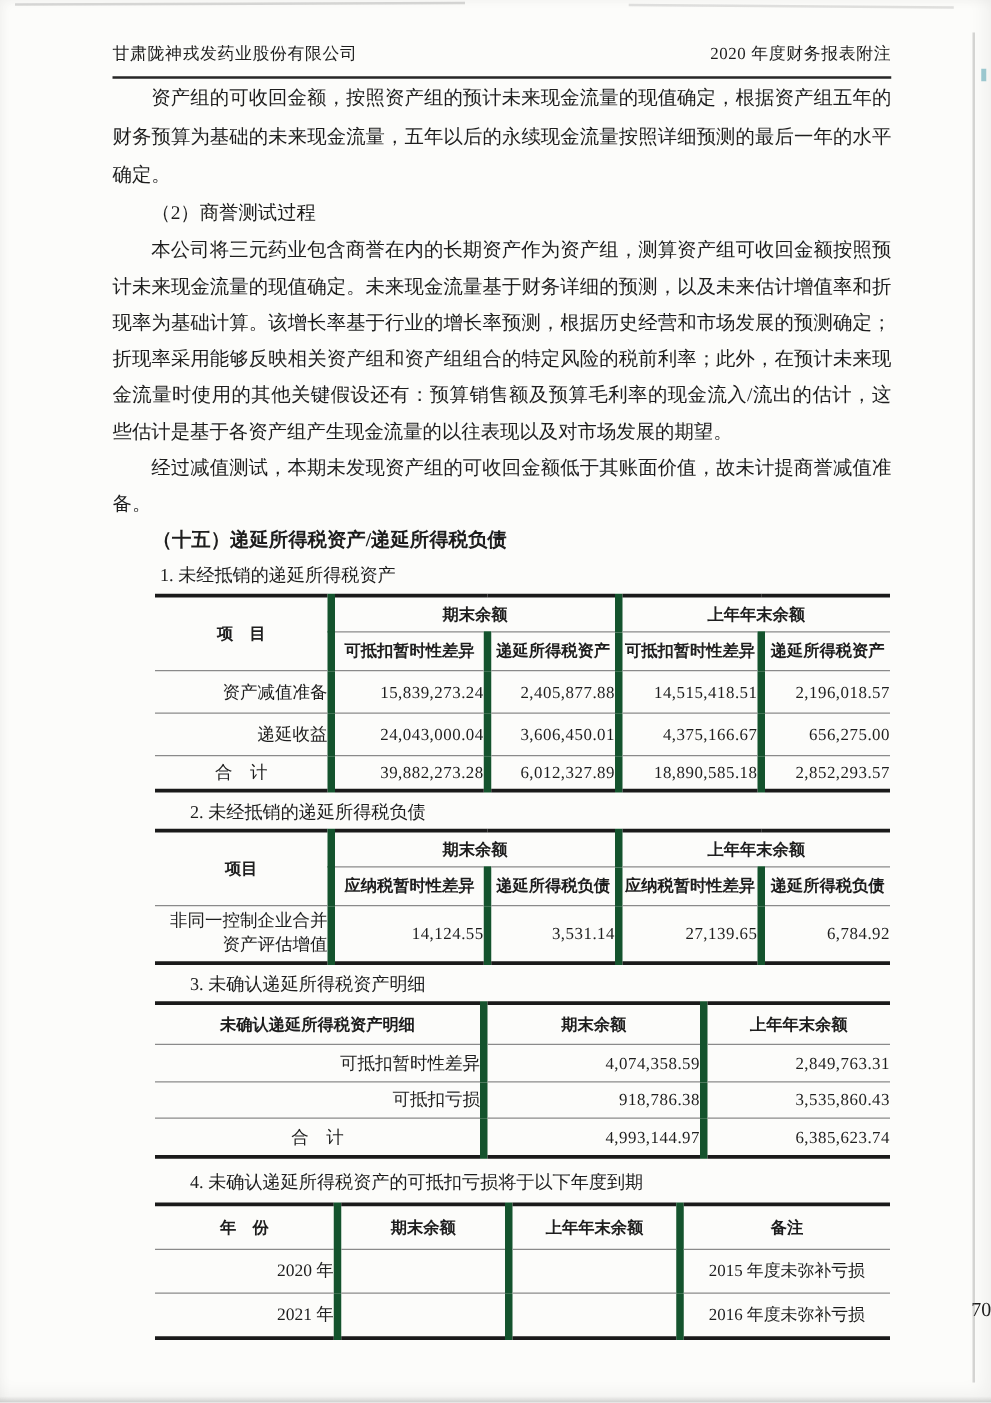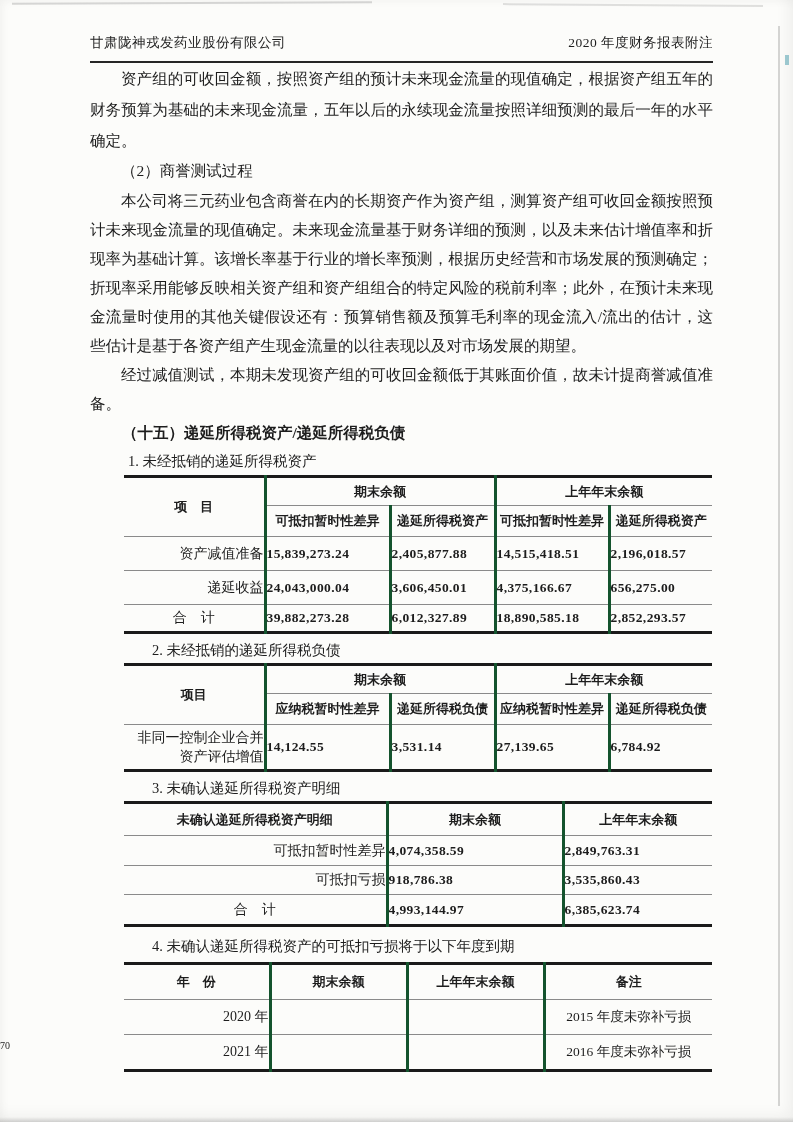--- a/index.html
+++ b/index.html
@@ -33,29 +33,29 @@
   .item-4 { margin-left:62px; line-height:28px; margin-top:5px; margin-bottom:2px; }
 
   
   table.fin {
     border-collapse:collapse; table-layout:fixed;
     margin-left:34px; width:588px;
     border-top:3px solid #1a1a1a; border-bottom:3px solid #1a1a1a;
     font-size:13.5px;
   }
   table.fin th, table.fin td {
-    border-right:3px solid #14532d; border-bottom:1px solid #8a8a8a;
+    border-right:6px solid #14532d; border-bottom:1px solid #8a8a8a;
     vertical-align:middle; padding:0; overflow:hidden;
   }
   table.fin th:last-child, table.fin td:last-child { border-right:none; }
   table.fin tbody tr:last-child td { border-bottom:none;margin-left:16px; }
   table.fin th { font-weight:bold; text-align:center; font-size:13px; }
   td.item { text-align:right; padding-left:8px; font-size:14px; }
   td.item.center { text-align:center; padding-left:0; }
-  td.num { text-align:left; padding-right:12px; font-size:13.5px; letter-spacing:0.4px;font-weight:bold; }
+  td.num { text-align:right; padding-right:12px; font-size:13.5px; letter-spacing:0.4px; }
   td.note { text-align:center; font-size:13.5px; }
 
   
   .t1 thead tr:nth-child(1) th { height:27px; }
   .t1 thead tr:nth-child(2) th { height:30px; }
   .t1 tbody tr:nth-child(1) td, .t1 tbody tr:nth-child(2) td { height:33px; }
   .t1 tbody tr:nth-child(3) td { height:26px; }
 
   .t2 thead tr:nth-child(1) th { height:27px; }
   .t2 thead tr:nth-child(2) th { height:30px; }
@@ -67,21 +67,21 @@
   .t3 tbody tr:nth-child(2) td { height:28px; }
   .t3 tbody tr:nth-child(3) td { height:29px; }
 
   .t4 thead th { height:34px; }
   .t4 tbody td { height:34px; }
   .t4 td.item { padding-left:10px; }
 
   
   .page-number {
     position:absolute; top:1040px; left:0; width:100%;
-    text-align:left; font-size:10px;
+    text-align:right; font-size:16px;
   }
 
   
   .artifact { position:absolute; pointer-events:none; }
   .artifact-top-left { top:2px; left:12px; width:360px; height:2px;
      background:rgba(130,130,130,0.30); transform:rotate(-0.2deg); }
   .artifact-top-right { top:4px; right:30px; width:260px; height:2px;
      background:rgba(140,140,140,0.25); transform:rotate(0.4deg); }
   .artifact-right-line { top:26px; right:13px; width:2px; height:1080px;
      background:rgba(110,110,110,0.28); }

